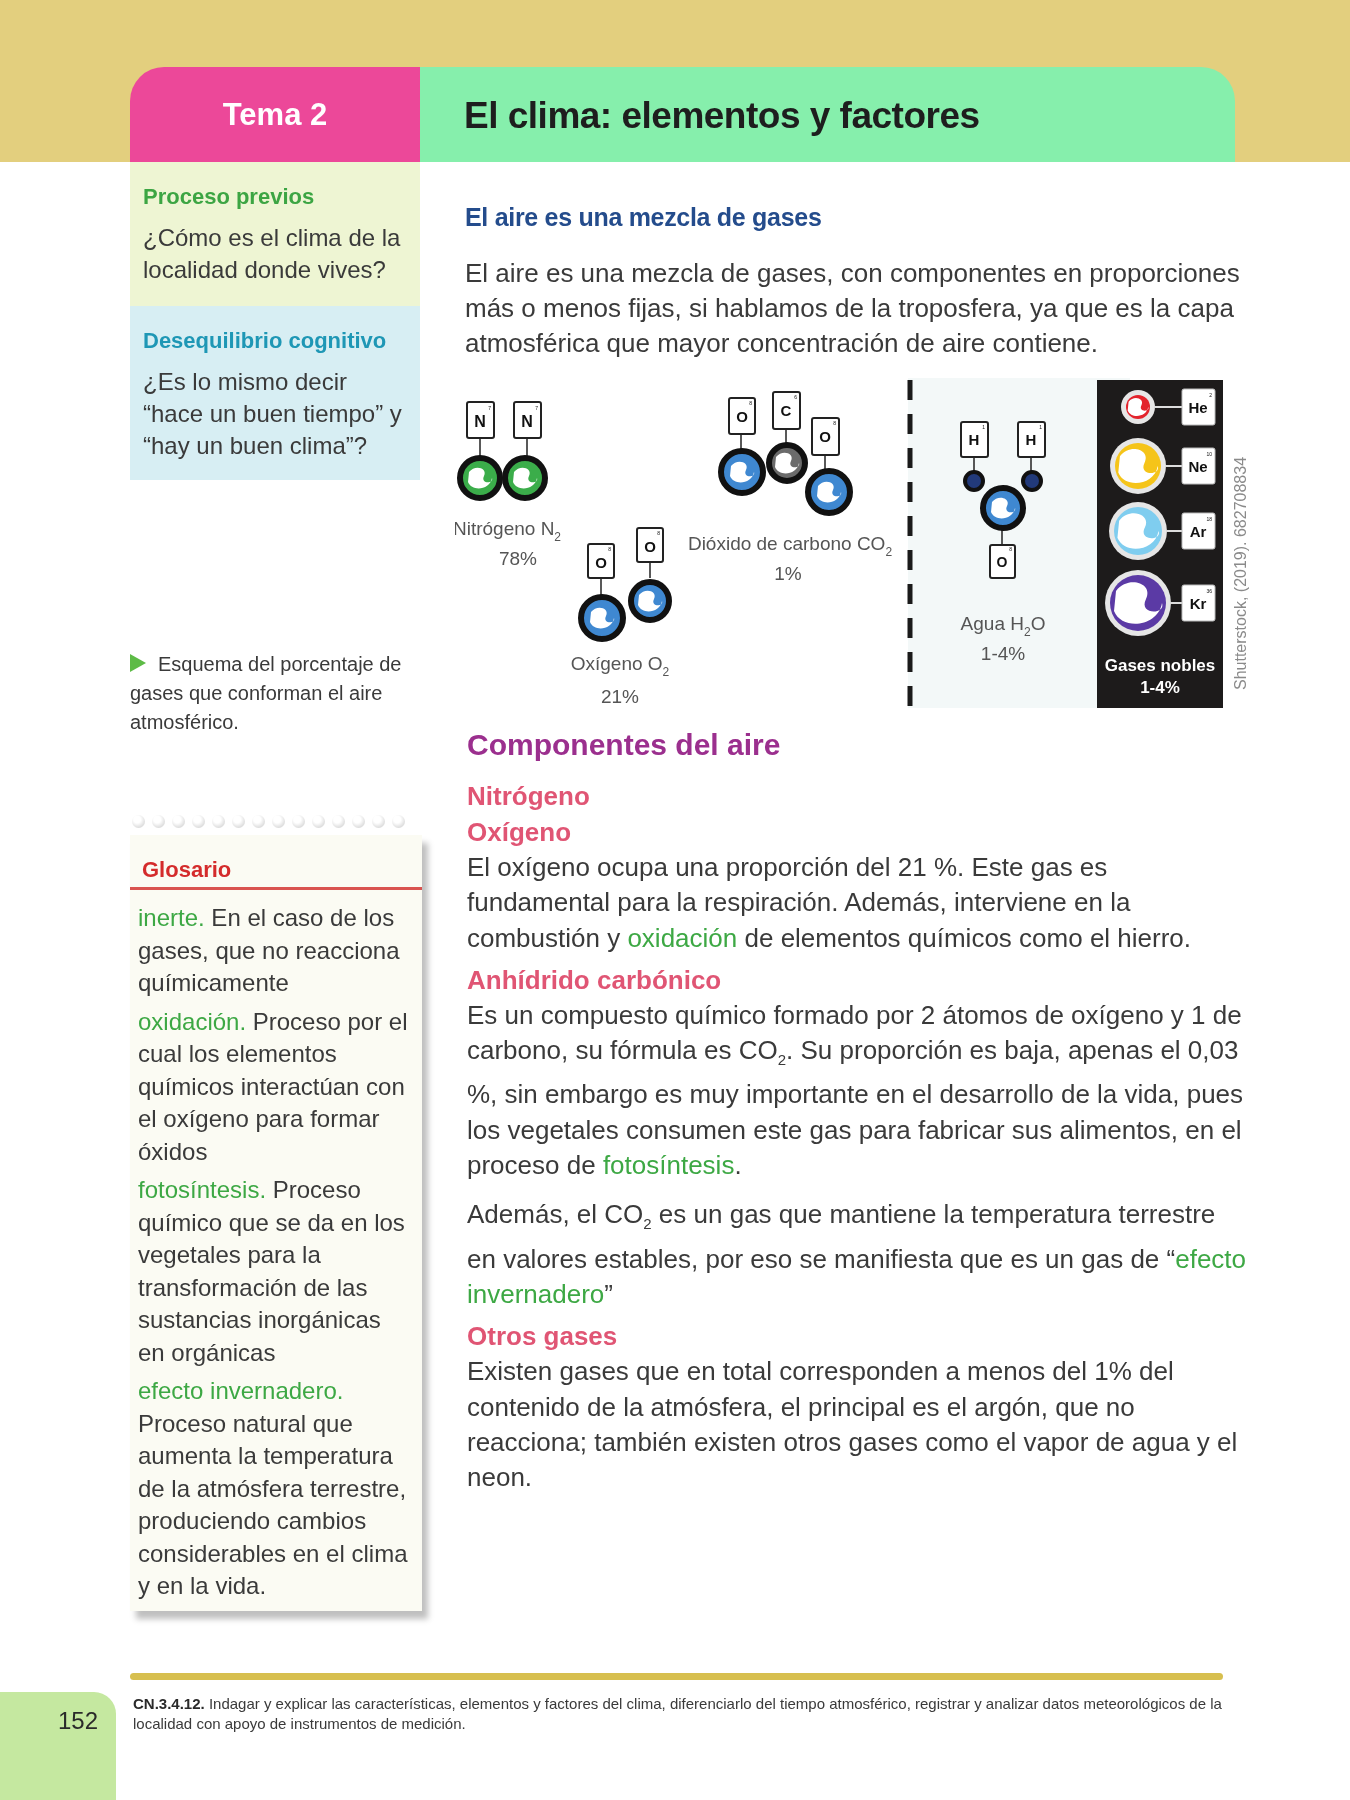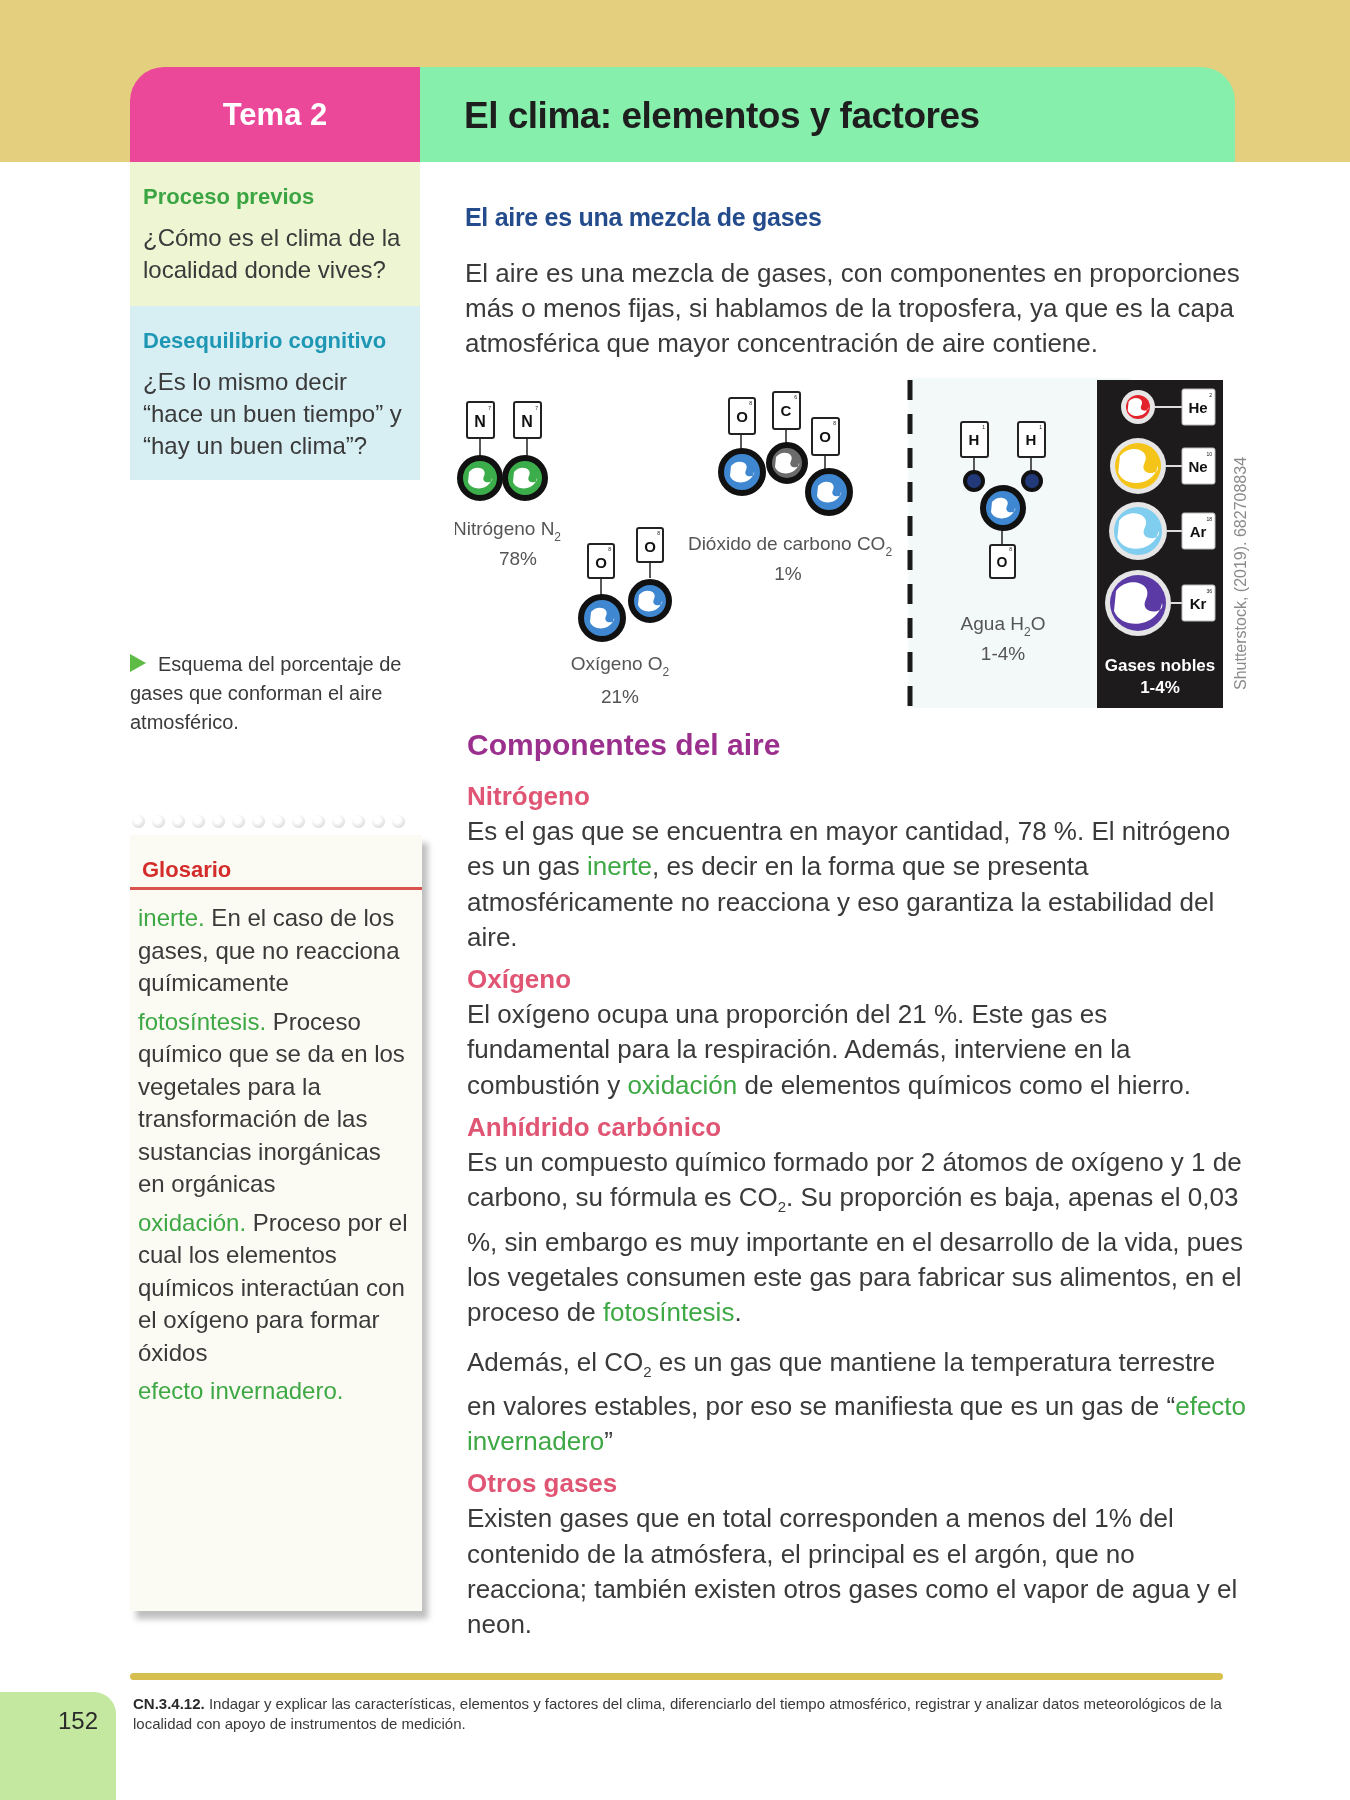--- a/index.html
+++ b/index.html
@@ -87,23 +87,23 @@
       <span class="ring"></span>
       <span class="ring"></span>
       <span class="ring"></span>
       <span class="ring"></span>
       <span class="ring"></span>
       <span class="ring"></span>
     </div>
   <div class="gloss">
     <div class="gloss-head">Glosario</div>
     <div class="gloss-item"><span class="gloss-term">inerte.</span><span> En el caso de los gases, que no reacciona químicamente</span></div>
+    <div class="gloss-item"><span class="gloss-term">oxidación.</span><span> Proceso por el cual los elementos químicos interactúan con el oxígeno para formar óxidos</span></div>
     <div class="gloss-item"><span class="gloss-term">fotosíntesis.</span><span> Proceso químico que se da en los vegetales para la transformación de las sustancias inorgánicas en orgánicas</span></div>
-    <div class="gloss-item"><span class="gloss-term">oxidación.</span><span> Proceso por el cual los elementos químicos interactúan con el oxígeno para formar óxidos</span></div>
-    <div class="gloss-item"><span class="gloss-term">efecto invernadero.</span><br></div>
+    <div class="gloss-item"><span class="gloss-term">efecto invernadero.</span><br><span> Proceso natural que aumenta la temperatura de la atmósfera terrestre, produciendo cambios considerables en el clima y en la vida.</span></div>
   </div>
 </div>
 
 <div class="main-h">El aire es una mezcla de gases</div>
 <div class="intro">El aire es una mezcla de gases, con componentes en proporciones más o menos fijas, si hablamos de la troposfera, ya que es la capa atmosférica que mayor concentración de aire contiene.</div>
 
 <div class="diagram">
   <svg width="790" height="330" viewBox="0 0 790 330" style="font-family:'Liberation Sans',sans-serif;">
     <defs>
       <g id="swirl-white">
@@ -254,21 +254,20 @@
       </g>
     <text x="705" y="293" text-anchor="middle" font-size="17" font-weight="bold" fill="#fff">Gases nobles</text>
     <text x="705" y="315" text-anchor="middle" font-size="17" font-weight="bold" fill="#fff">1-4%</text>
   </svg>
 </div>
 <div class="credit">Shutterstock, (2019). 682708834</div>
 
 <div class="comp-h">Componentes del aire</div>
 <div class="content">
   <div class="sub-h">Nitrógeno</div>
-  <div class="para"><span>Es el gas que se encuentra en mayor cantidad, 78 %. El nitrógeno es un gas </span><span class="hl">inerte</span><span>, es decir en la forma que se presenta atmosféricamente no reacciona y eso garantiza la estabilidad del aire.</span></div>
 
   <div class="sub-h">Oxígeno</div>
   <div class="para"><span>El oxígeno ocupa una proporción del 21 %. Este gas es fundamental para la respiración. Además, interviene en la combustión y </span><span class="hl">oxidación</span><span> de elementos químicos como el hierro.</span></div>
 
   <div class="sub-h">Anhídrido carbónico</div>
   <div class="para"><span>Es un compuesto químico formado por 2 átomos de oxígeno y 1 de carbono, su fórmula es CO</span><sub>2</sub><span>. Su proporción es baja, apenas el 0,03 %, sin embargo es muy importante en el desarrollo de la vida, pues los vegetales consumen este gas para fabricar sus alimentos, en el proceso de </span><span class="hl">fotosíntesis</span><span>.</span></div>
   <div class="gap"></div>
   <div class="para"><span>Además, el CO</span><sub>2</sub><span> es un gas que mantiene la temperatura terrestre en valores estables, por eso se manifiesta que es un gas de “</span><span class="hl">efecto invernadero</span><span>”</span></div>
 
   <div class="sub-h">Otros gases</div>

